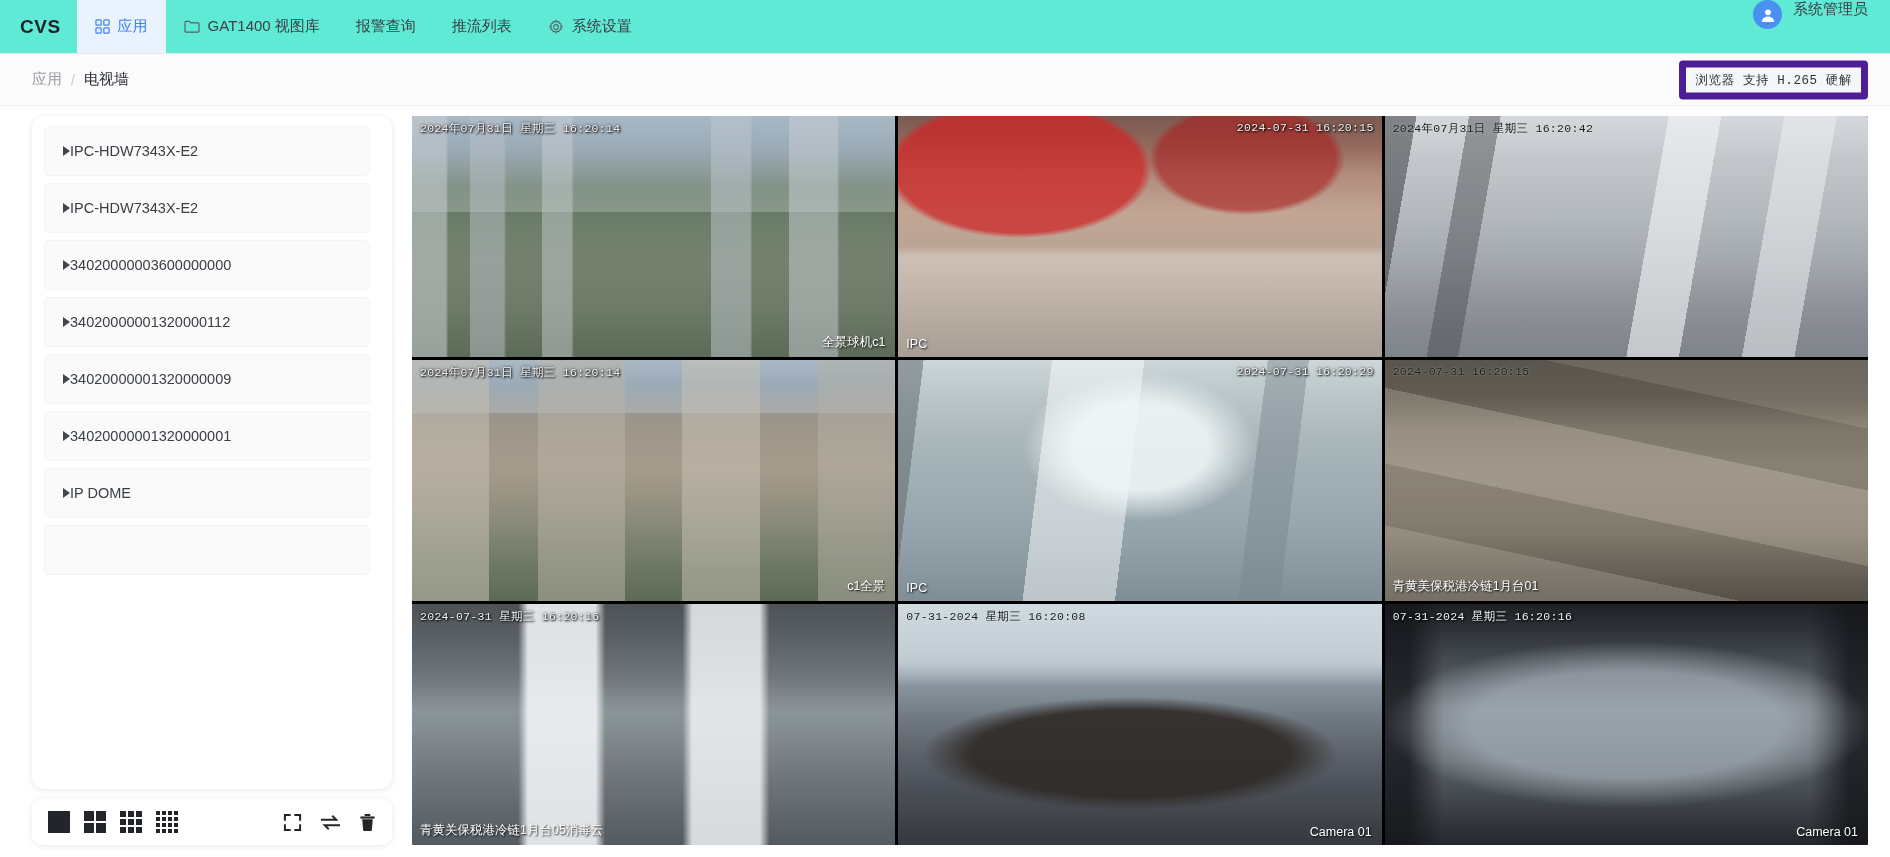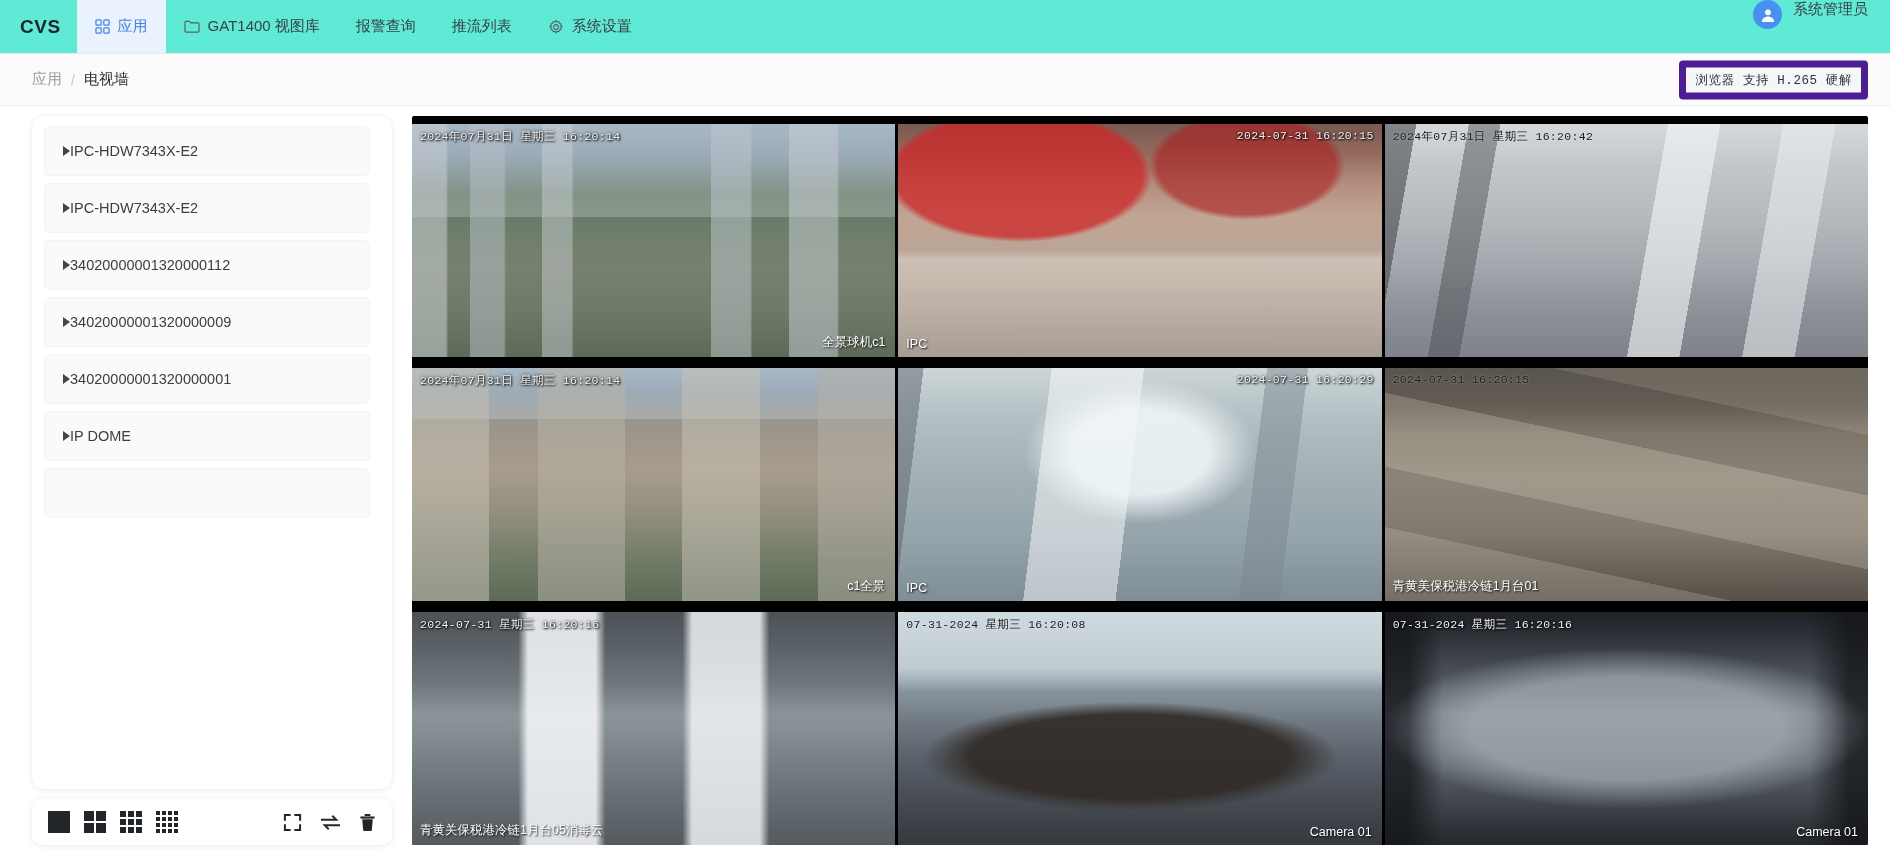--- a/index.html
+++ b/index.html
@@ -125,21 +125,20 @@
   .wall {
     flex: 1; background: #000; border-radius: 2px;
     display: grid; grid-template-columns: repeat(3, 1fr);
     grid-template-rows: repeat(3, 1fr);
     gap: 3px; padding: 0;
     overflow: hidden;
   }
   .tile {
     position: relative; overflow: hidden;
     background: #8b5cf6;
-    margin-top: 8px;
   }
   .tile.selected { outline: 2px solid #f5c518; outline-offset: -2px; }
   .tile .scene { position: absolute; inset: 0; }
   .ts {
     position: absolute; top: 5px; left: 8px;
     font-family: "Liberation Mono", "DejaVu Sans Mono", monospace;
     font-size: 11.5px; color: #f2f2f2;
     text-shadow: 1px 1px 2px rgba(0,0,0,.95), 0 0 3px rgba(0,0,0,.9);
     white-space: nowrap; letter-spacing: .3px;
   }
@@ -326,20 +325,24 @@
   <div class="sidebar">
     <div class="tree-panel">
       <div class="tree-scroll" id="tree-scroll">
           <div class="tree-node">
             <span class="caret"></span>
             <span class="tree-label">IPC-HDW7343X-E2</span>
           </div>
           <div class="tree-node">
             <span class="caret"></span>
             <span class="tree-label">IPC-HDW7343X-E2</span>
+          </div>
+          <div class="tree-node">
+            <span class="caret"></span>
+            <span class="tree-label">34020000003600000000</span>
           </div>
           <div class="tree-node">
             <span class="caret"></span>
             <span class="tree-label">34020000001320000112</span>
           </div>
           <div class="tree-node">
             <span class="caret"></span>
             <span class="tree-label">34020000001320000009</span>
           </div>
           <div class="tree-node">

